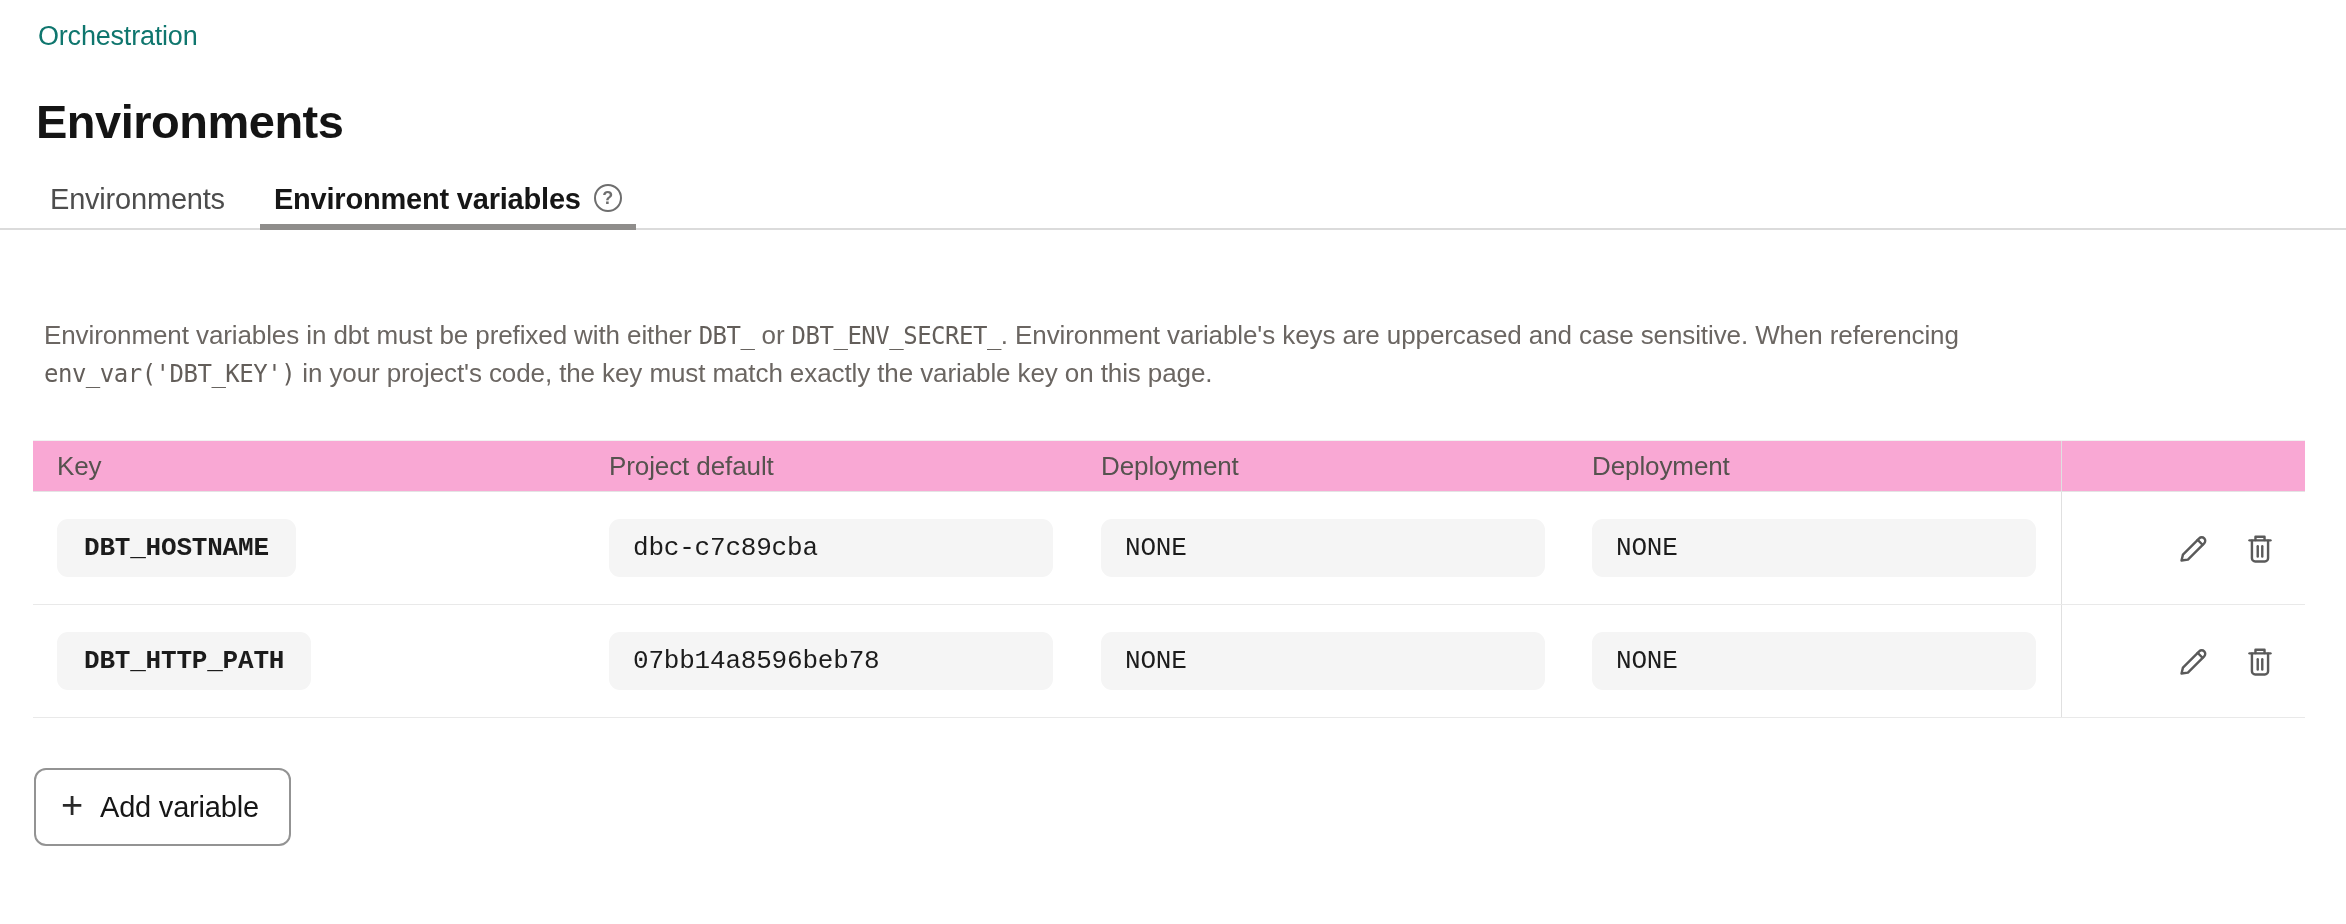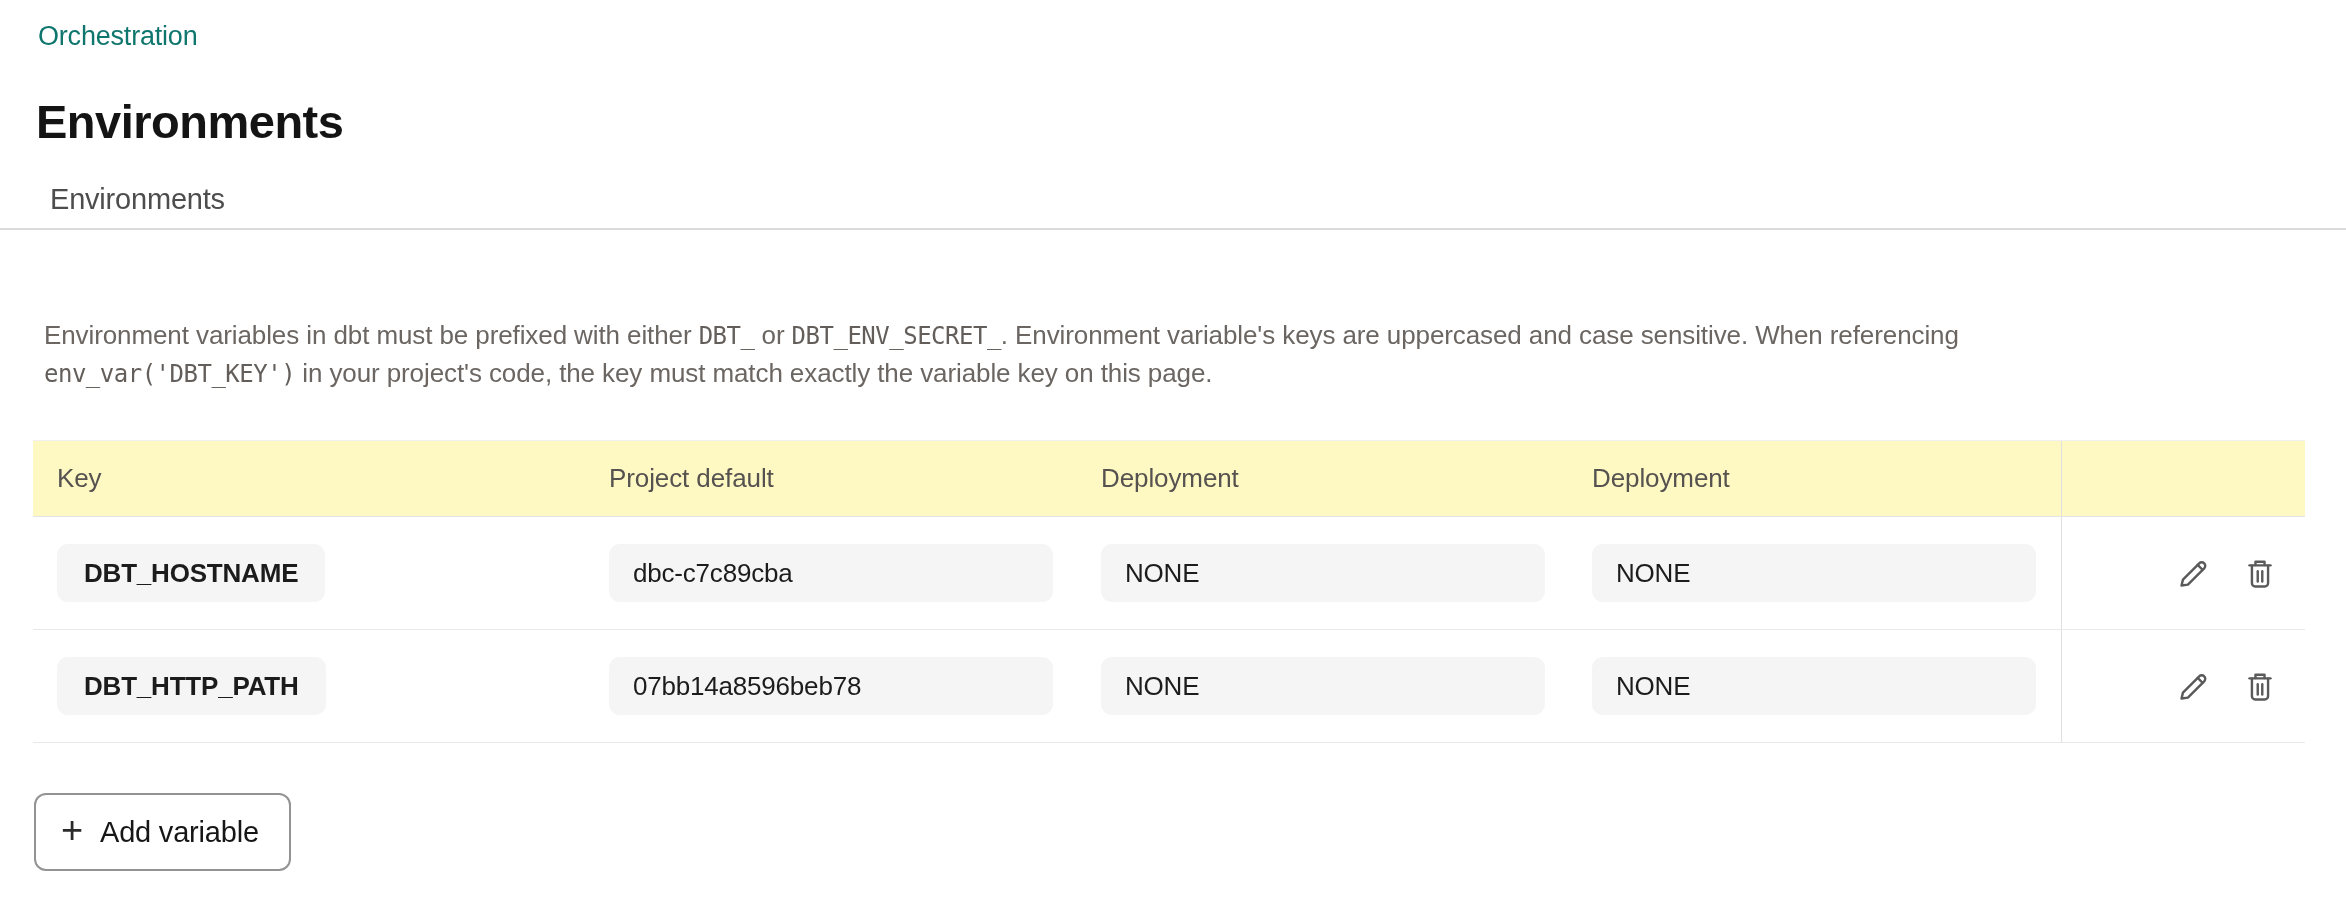--- a/index.html
+++ b/index.html
@@ -70,31 +70,31 @@
   }
 
   
   .env-table { margin: 47px 0 0 33px; width: 2272px; }
   .t-row {
     display: grid;
     grid-template-columns: 576px 492px 491px 469px 244px;
     align-items: center;
   }
   .t-head {
-    height: 77px;
-    background: #fef9c3;
+    height: 52px;
+    background: #f9a8d4;
     border-top: 1.5px solid #f1f1f1;
     border-bottom: 1.5px solid #e4e4e4;
   }
   .t-head .th {
     font-size: 26px; font-weight: 500; color: #56524f;
     letter-spacing: -0.1px;
   }
   .cell-1 { padding-left: 24px; }
-  .t-body-row { height: 113px; border-bottom: 1.5px solid #e9e9e9; }
+  .t-body-row { height: 113px; border-bottom: 1.5px solid #e9e9e9; font-family: Liberation Mono, monospace; }
   .cell-actions {
     border-left: 1.5px solid #e0e0e0;
     height: 100%;
     display: flex; align-items: center; justify-content: flex-end;
     gap: 30px; padding-right: 27px;
   }
   .chip {
     display: inline-flex; align-items: center;
     height: 58px; border-radius: 11px;
     background: #f5f5f5;
@@ -131,20 +131,24 @@
 <div class="page">
 
   <div class="breadcrumb">Orchestration</div>
 
   <h1 class="title">Environments</h1>
 
   <div class="tabbar">
     <div class="tab">
       <span>Environments</span>
     </div>
+    <div class="tab active">
+      <span>Environment variables</span>
+      <span class="help-circle">?</span>
+    </div>
   </div>
 
   <p class="desc"><span>Environment variables in dbt must be prefixed with either </span><code>DBT_</code><span> or </span><code>DBT_ENV_SECRET_</code><span>. Environment variable's keys are uppercased and case sensitive. When referencing</span><br><code>env_var('DBT_KEY')</code><span> in your project's code, the key must match exactly the variable key on this page.</span></p>
 
   <div class="env-table">
 
     <div class="t-row t-head">
       <div class="th cell-1">Key</div>
       <div class="th">Project default</div>
       <div class="th">Deployment</div>

